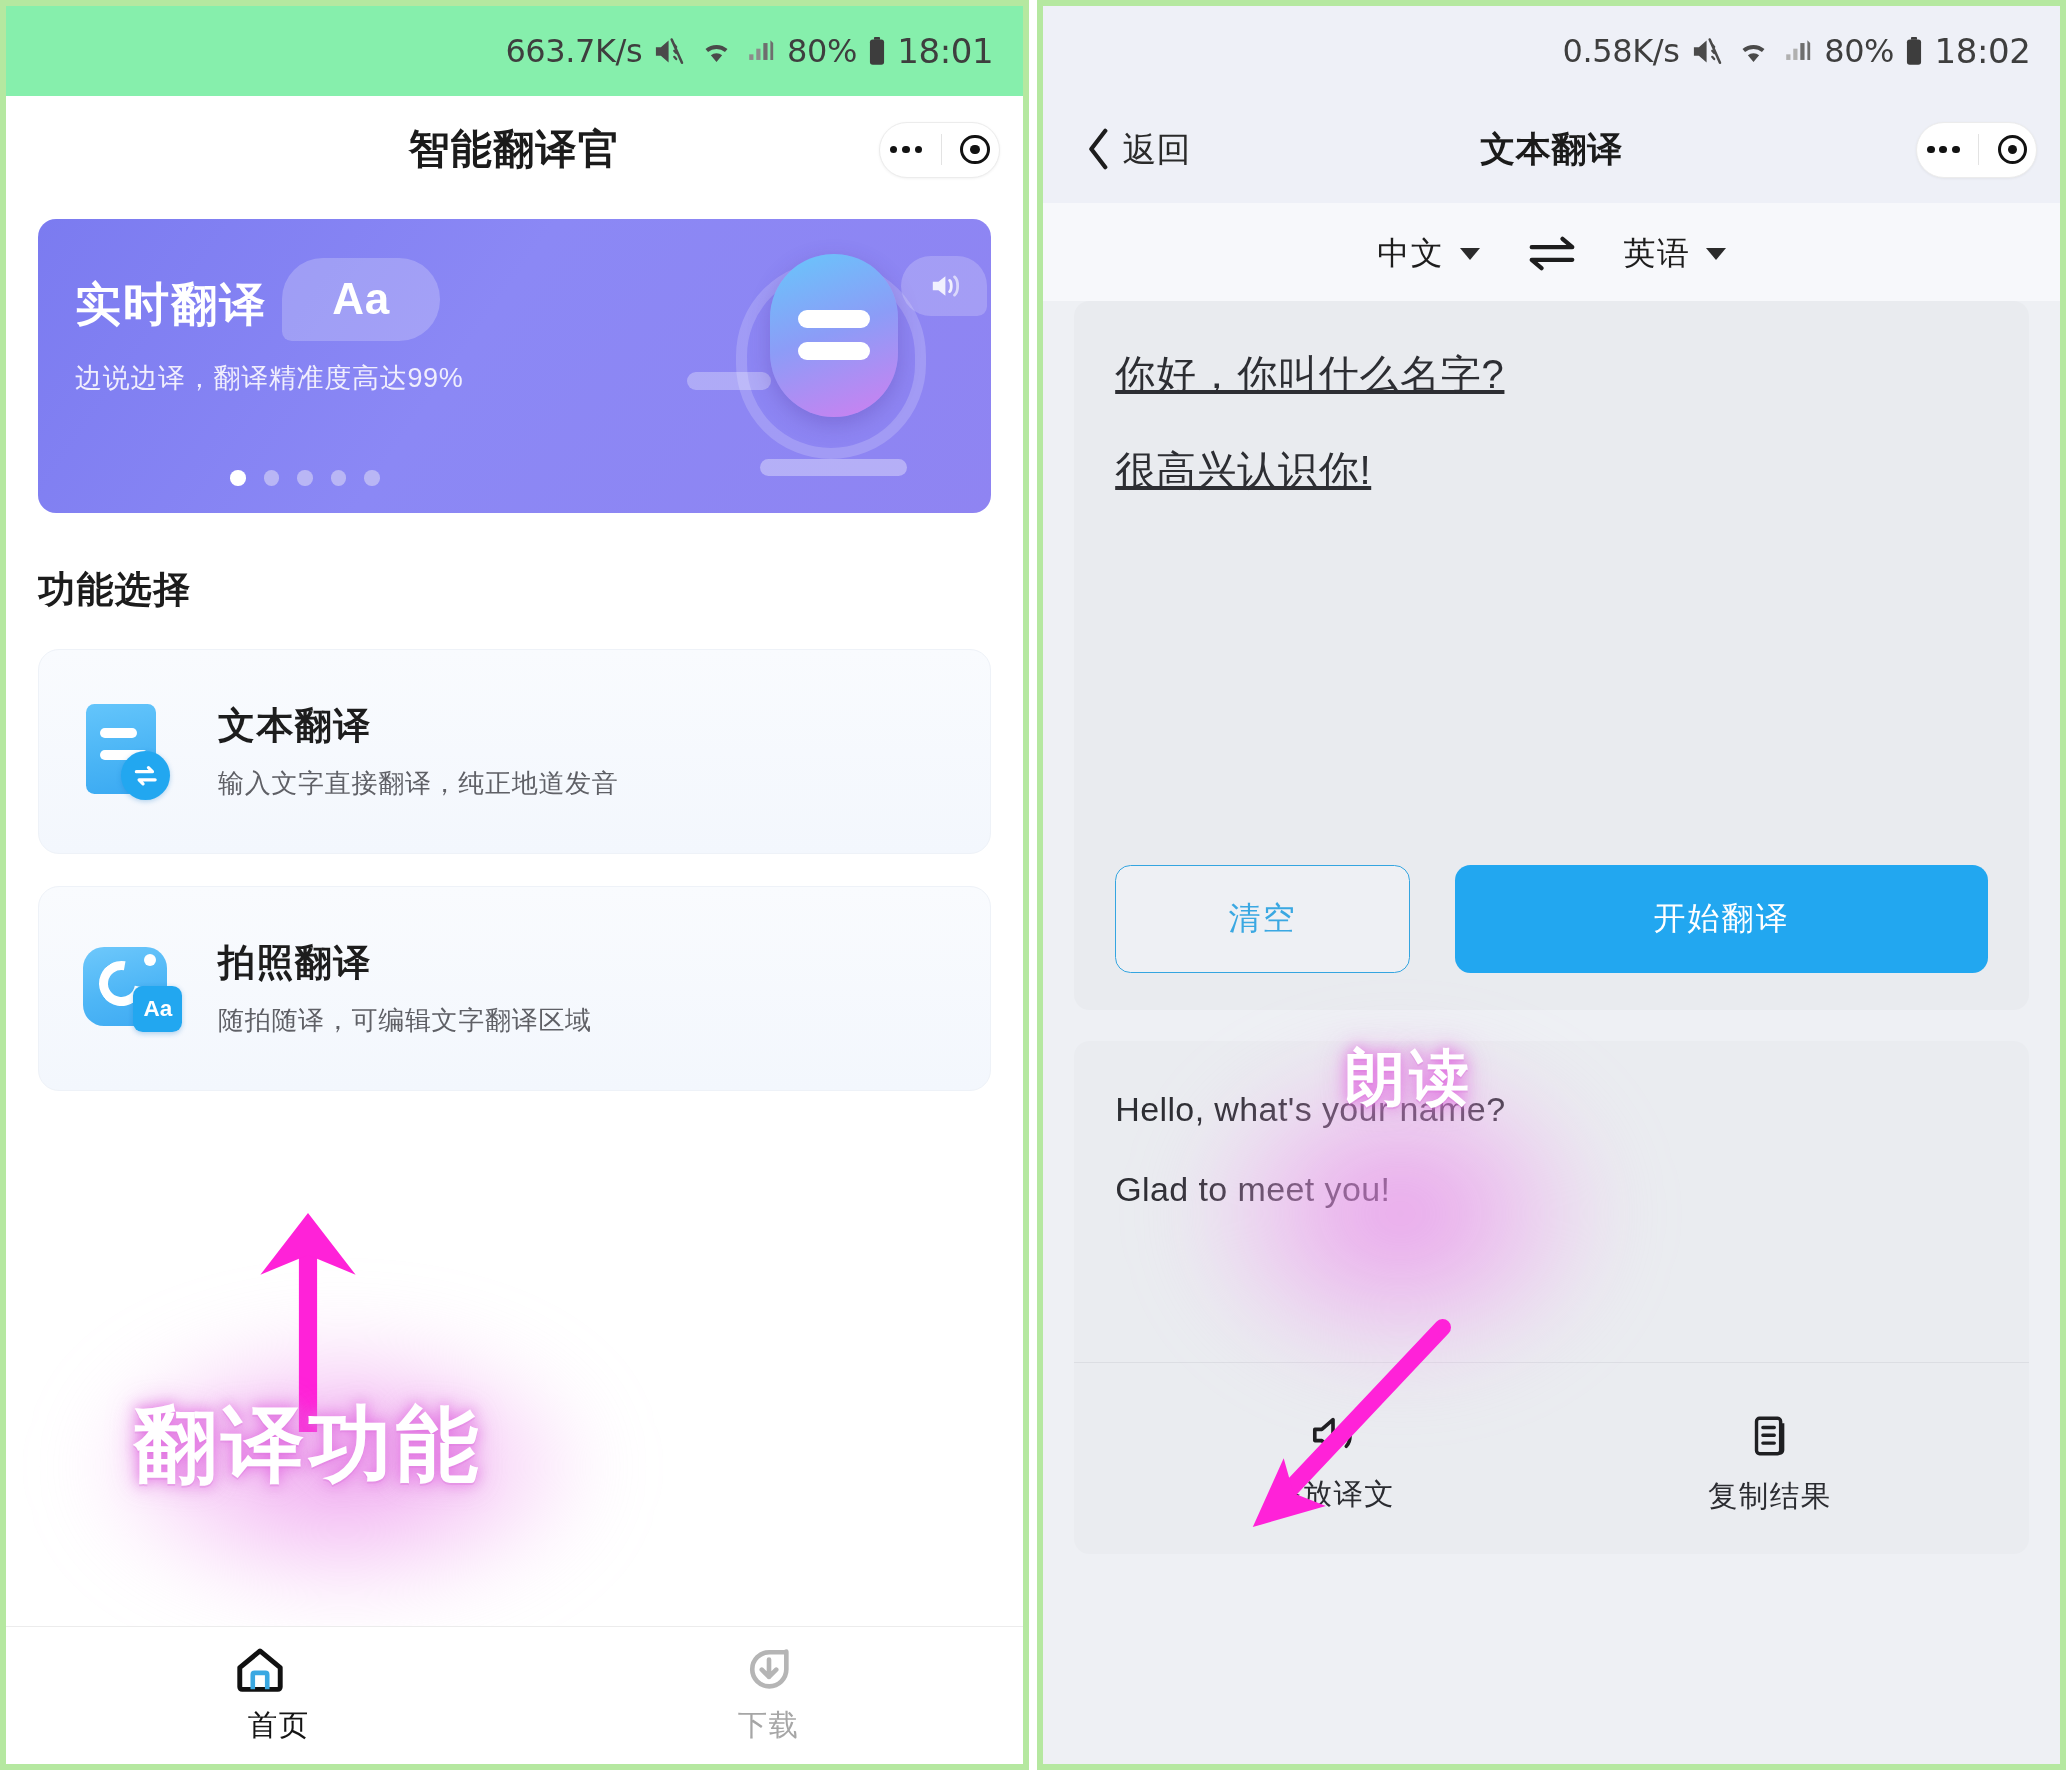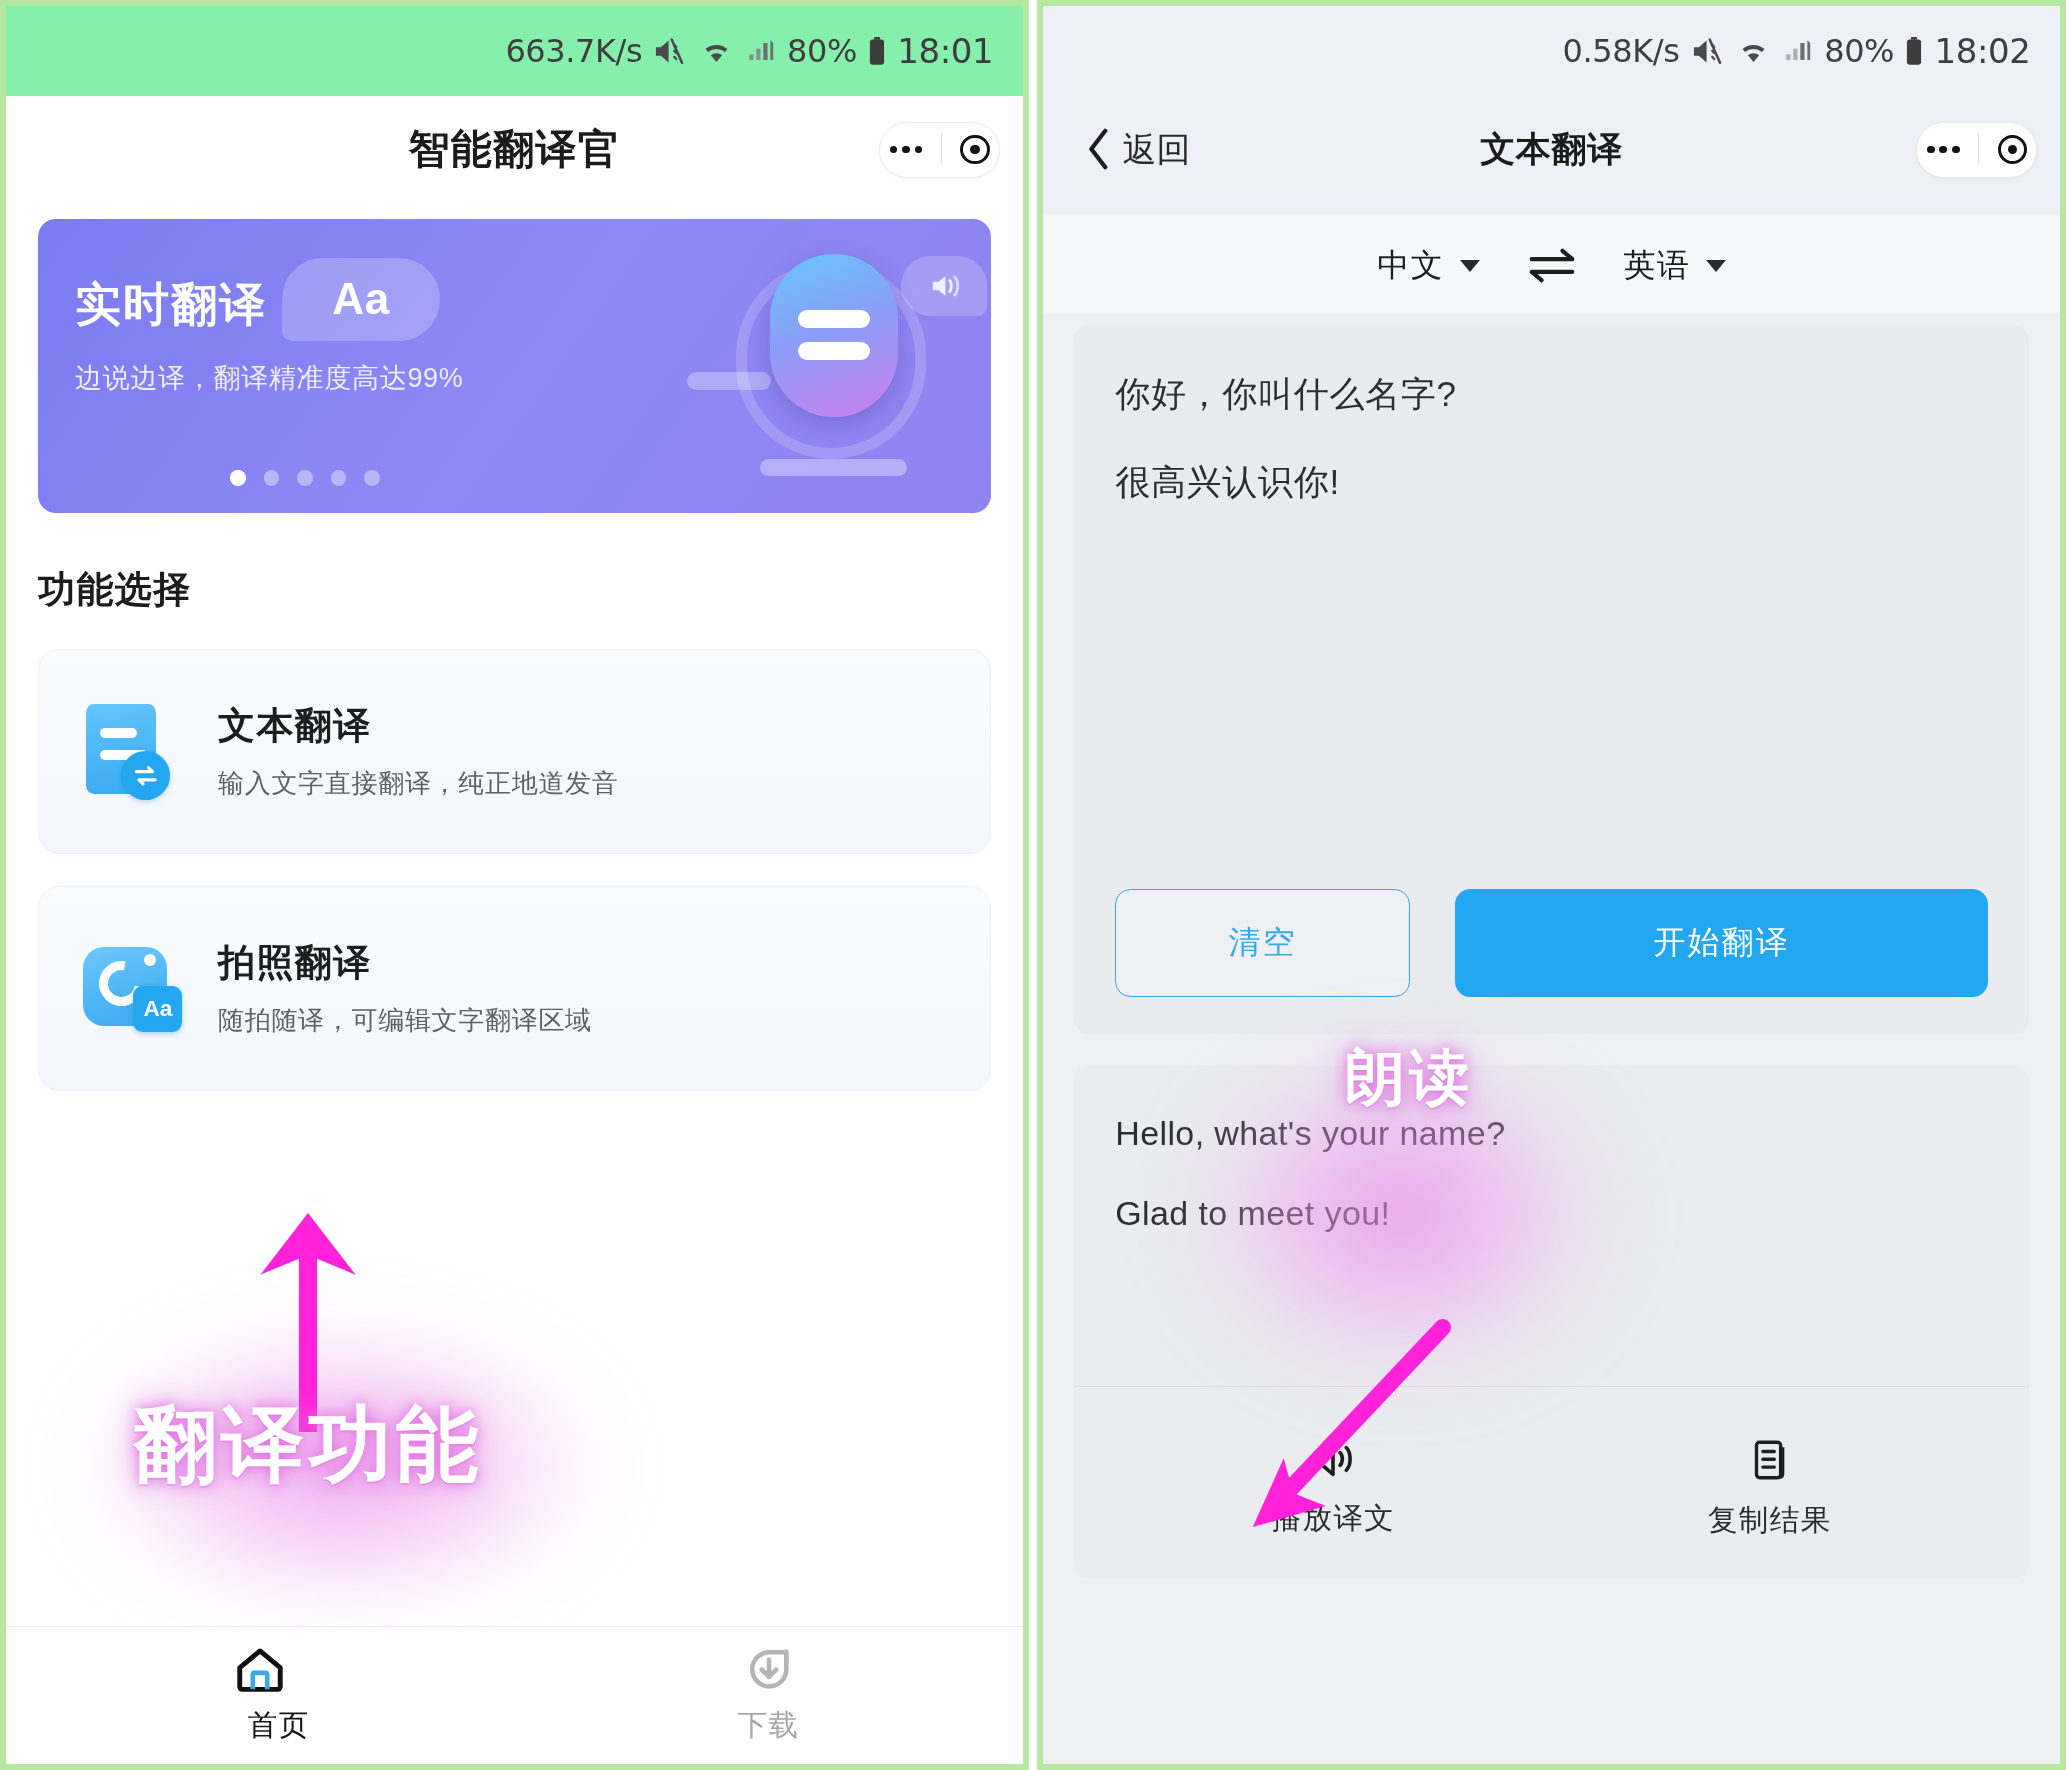--- a/index.html
+++ b/index.html
@@ -175,30 +175,30 @@
   }
   .tab { flex:1; display:flex; flex-direction:column; align-items:center; gap:11.2px; }
   .tab-label { font-size: 29.5px; letter-spacing:1.4px; }
   .tab.active .tab-label { color:#141414;margin-left:37px; }
   .tab.idle   .tab-label { color:#a6a6a6; }
 
   
   .r-body { background:#eef0f4; height: calc(100% - 176px); position:relative; padding: 0 31px; }
   .lang-row {
     height: 98px; display:flex; align-items:center; justify-content:center; gap: 46px;
-    background:#f7f8fb; margin: 12px -31px; padding-top: 4.2px;
+    background:#f7f8fb; margin: 0 -31px; padding-top: 4.2px;
   }
   .lang-pick { display:flex; align-items:center; gap: 15.5px; font-size: 32px; color:#1d1d1d; letter-spacing:1.4px; }
   .caret { width:0;height:0;border-left:10.5px solid transparent;border-right:10.5px solid transparent;border-top:12.6px solid #2b2b2b; }
 
   .card-input {
     background:#e9ebef; border-radius: 15.5px; height: 709px;
     padding: 46px 41px 37px 41px; position:relative;
   }
-  .src-line { font-size: 35px; color:#2d2e33; letter-spacing:0.7px; }
+  .src-line { font-size: 40px; color:#2d2e33; letter-spacing:0.7px;text-decoration:underline; }
   .src-line + .src-line { margin-top: 41px; }
   .btn-row { position:absolute; left:41px; right:41px; bottom: 37px; display:flex; gap: 45px; }
   .btn {
     height: 108px; border-radius: 15.5px; display:flex;align-items:center;justify-content:center;
     font-size: 32px; letter-spacing: 2.1px;
   }
   .btn-clear { flex: 0 0 295px; border: 1.4px solid #34a5e0; color:#3aa8e2; background:#eef0f4; }
   .btn-go    { flex: 1; background:#22a7f0; color:#ffffff; }
 
   .card-result {

